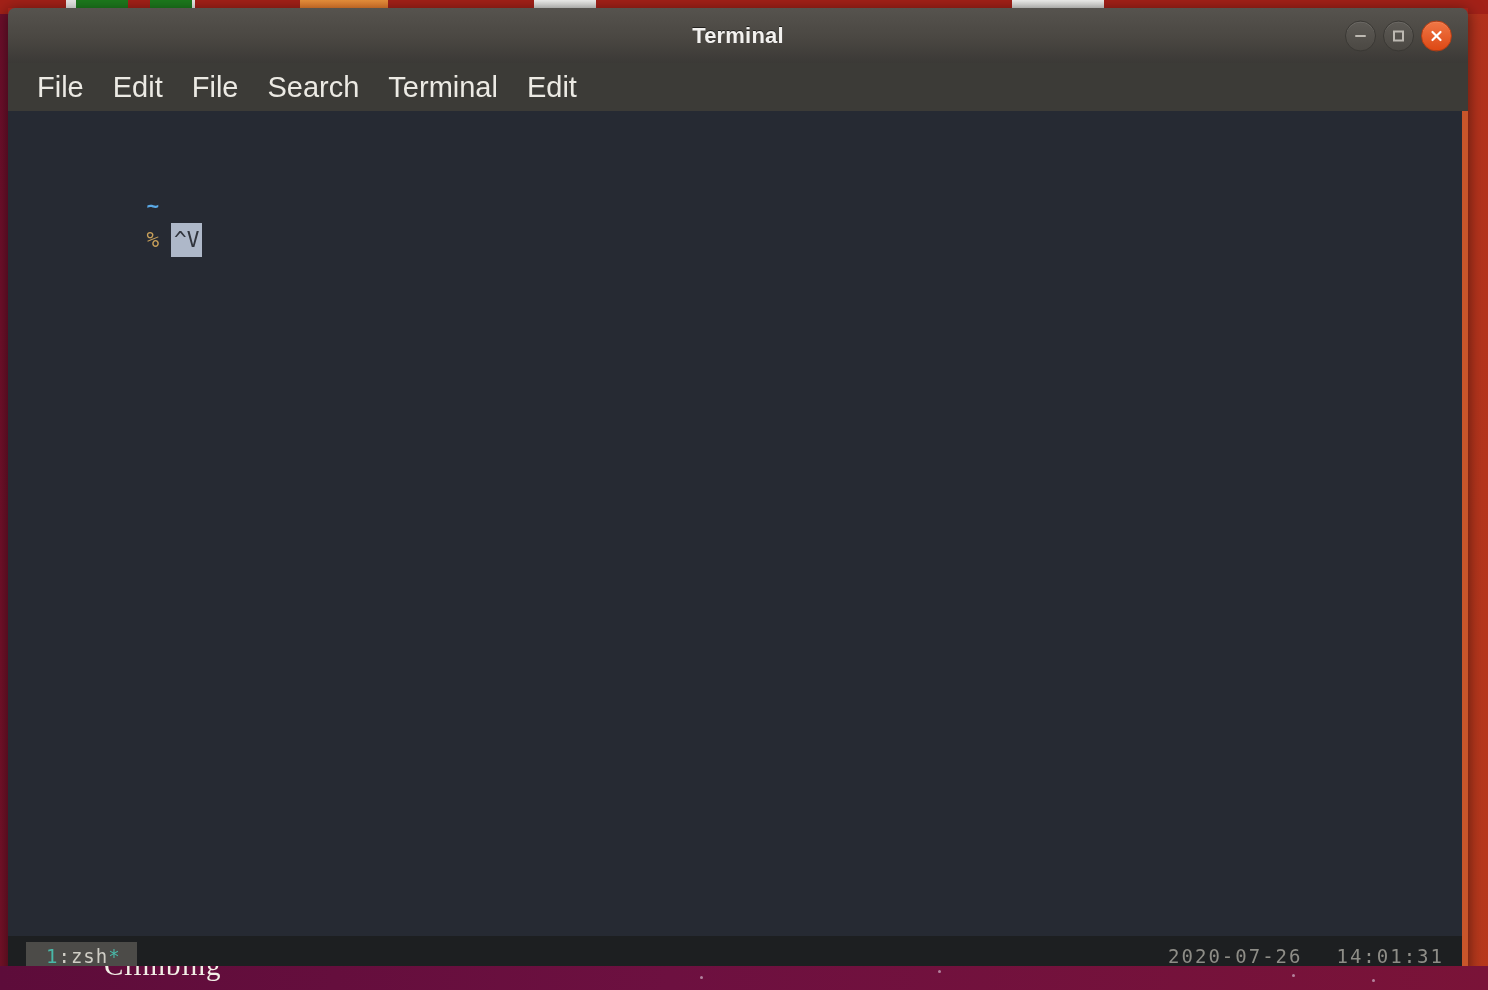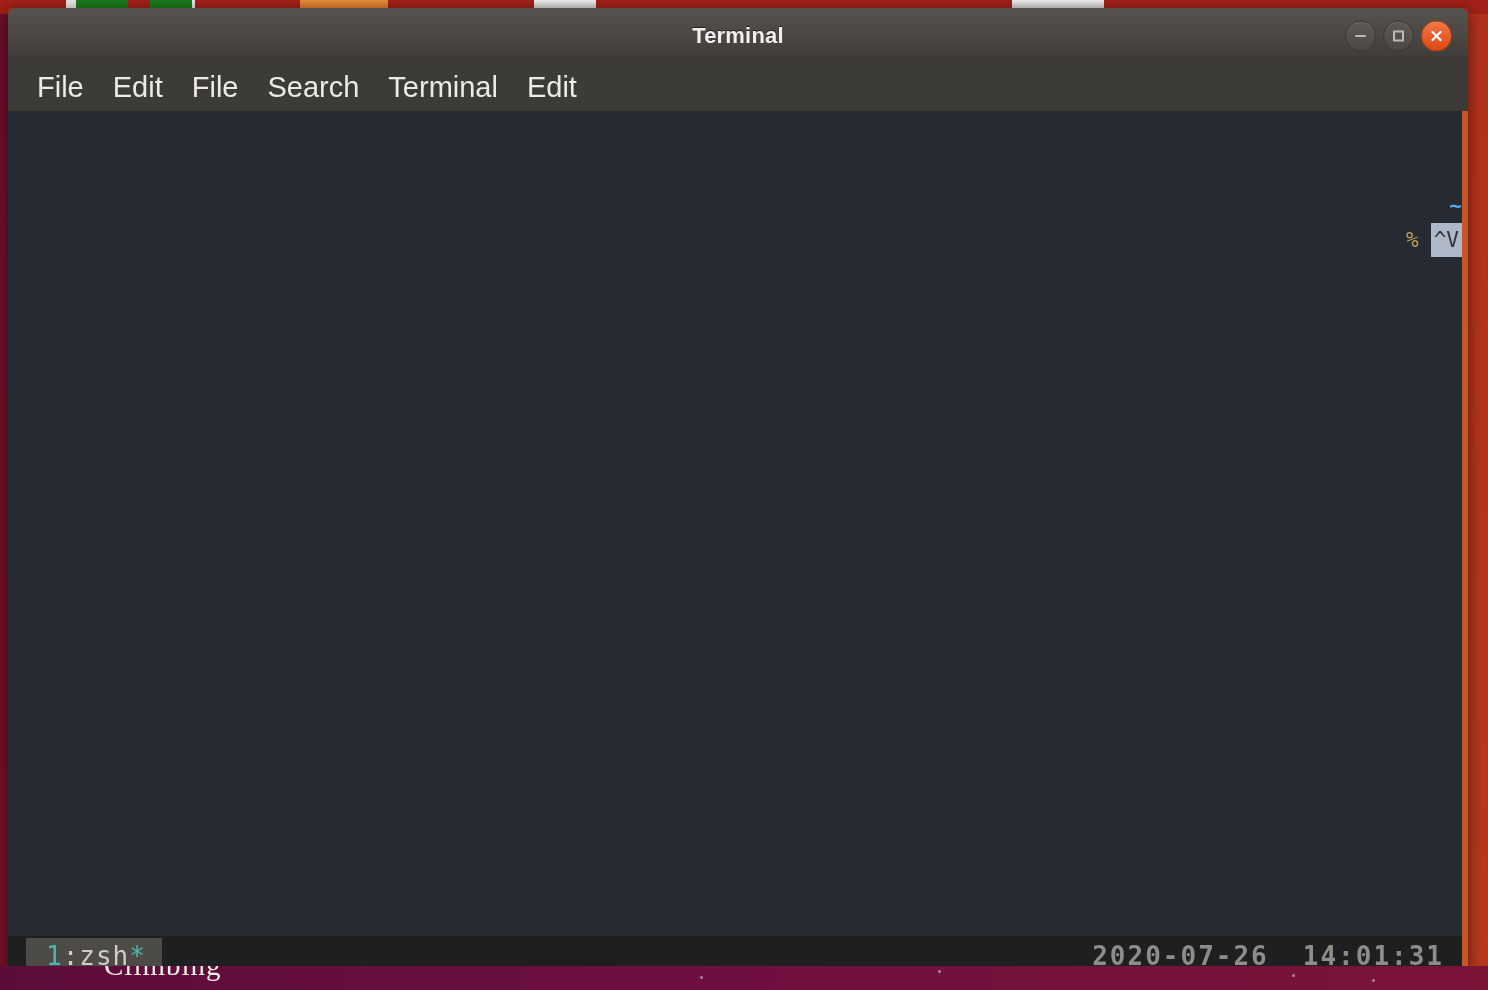--- a/index.html
+++ b/index.html
@@ -51,21 +51,20 @@
   }
 
   
   #terminal-window {
     position:absolute;
     left:8px; top:8px;
     width:1460px; height:968px;
     display:flex;
     flex-direction:column;
     box-shadow:0 3px 14px rgba(0,0,0,.55);
-    text-align:right;
   }
 
   
   #titlebar {
     position:relative;
     height:55px;
     flex:0 0 55px;
     background:linear-gradient(180deg,#56534e 0%,#4a4742 55%,#3b3936 100%);
     border-top-left-radius:7px;
     border-top-right-radius:7px;
@@ -154,21 +153,21 @@
 
   
   #status-bar {
     flex:0 0 40px;
     height:40px;
     background:#1d1f21;
     border-right:6px solid #c8552a;
     display:flex;
     align-items:center;
     font-family:"DejaVu Sans Mono", monospace;
-    font-size:26px;
+    font-size:19px;
     position:relative;
   }
   #status-window {
     background:#4c4b48;
     color:#d2d0c8;
     padding:3px 16px 3px 20px;
     margin-left:18px;
     letter-spacing:1px;
   }
   .st-idx  { color:#49b8a8; }
@@ -176,21 +175,20 @@
   .st-name { color:#cfcdc5; }
   .st-flag { color:#49b8a8; }
   #status-right {
     margin-left:auto;
     margin-right:18px;
     color:#8e8d87;
     letter-spacing:2px;
     display:flex;
     gap:34px;
     white-space:pre;
-    font-weight:bold;
   }
 </style>
 </head>
 <body>
 
 <div id="desktop">
 
   <div class="wp-strip wp-red" style="left:0px;   width:1488px;"></div>
   <div class="wp-strip wp-white" style="left:66px;  width:10px;"></div>
   <div class="wp-strip wp-green" style="left:76px;  width:52px;"></div>

